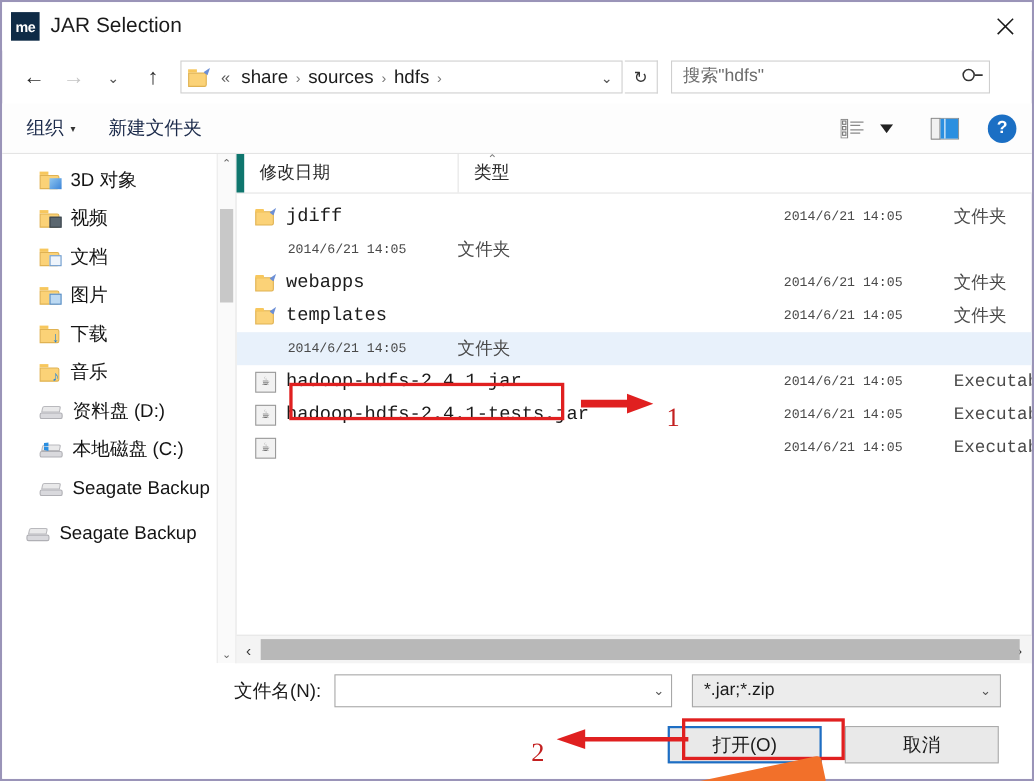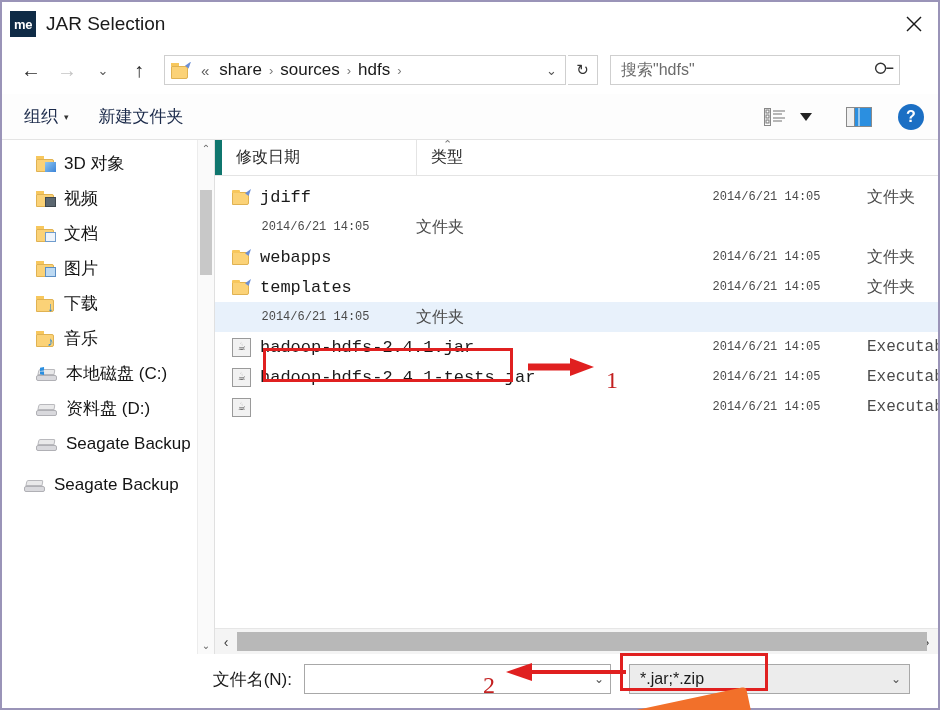--- a/index.html
+++ b/index.html
@@ -506,31 +506,31 @@
               <span class="badge mu">♪</span>
           </span>
           <span class="side-label">音乐</span>
         </div>
 
 
         <div class="side-item">
           <span class="ico-drive">
             <span class="top"></span>
               <span class="base"></span>
-              <span class="win"></span>
-          </span>
-          <span class="side-label">本地磁盘 (C:)</span>
+          </span>
+          <span class="side-label">资料盘 (D:)</span>
         </div>
 
         <div class="side-item">
           <span class="ico-drive">
             <span class="top"></span>
               <span class="base"></span>
-          </span>
-          <span class="side-label">资料盘 (D:)</span>
+              <span class="win"></span>
+          </span>
+          <span class="side-label">本地磁盘 (C:)</span>
         </div>
 
         <div class="side-item">
           <span class="ico-drive">
             <span class="top"></span>
               <span class="base"></span>
           </span>
           <span class="side-label">Seagate Backup</span>
         </div>
 
@@ -654,20 +654,24 @@
       <div class="f-combo">
         <input type="text" value="" style="">
         <span class="chev">⌄</span>
       </div>
       <div class="f-filter">
         <span class="txt">*.jar;*.zip</span>
         <span class="chev">⌄</span>
       </div>
     </div>
 
+    <div class="f-row2">
+      <button class="btn focused">打开(O)</button>
+      <button class="btn">取消</button>
+    </div>
   </div>
 </div>
 
 <div class="anno anno-box" style="left:263px; top:348px; width:250px; height:34px;"></div>
 
 <div class="anno" style="left:528px; top:356px;">
   <svg class="arrow-svg" width="66" height="22" viewBox="0 0 66 22">
     <line x1="0" y1="11" x2="46" y2="11" stroke="#e02020" stroke-width="7"></line>
     <polygon points="42,2 66,11 42,20" fill="#e02020"></polygon>
   </svg>

